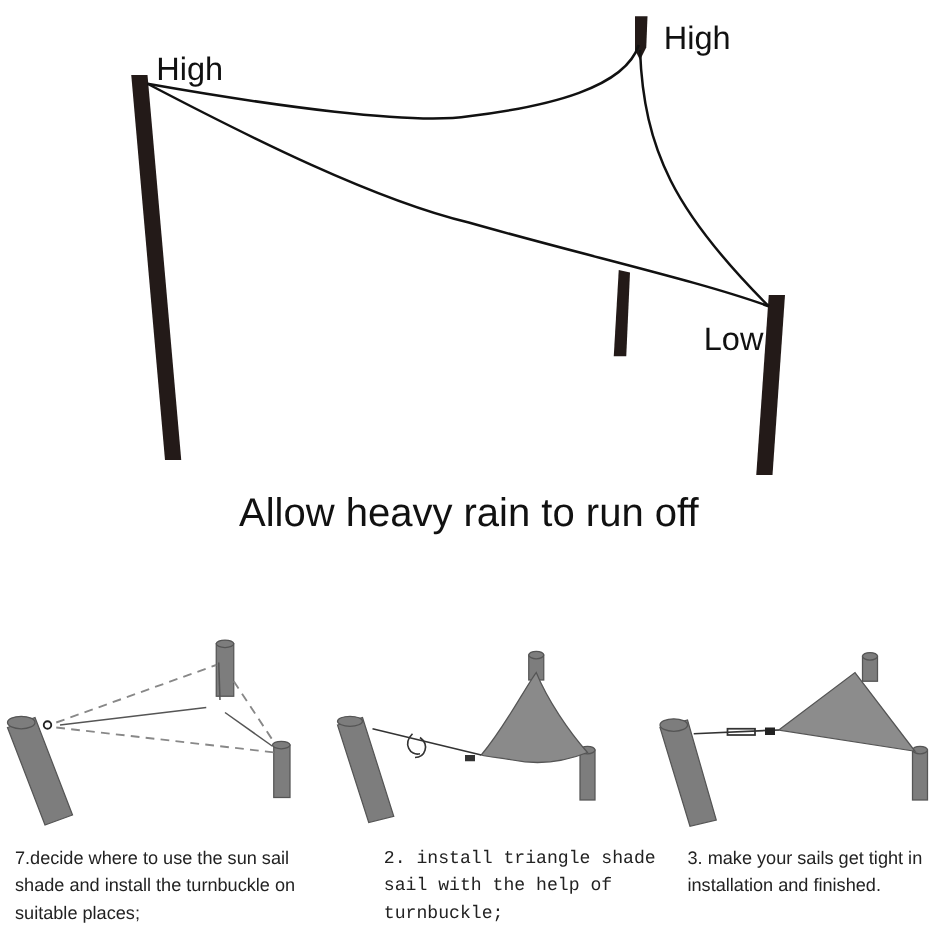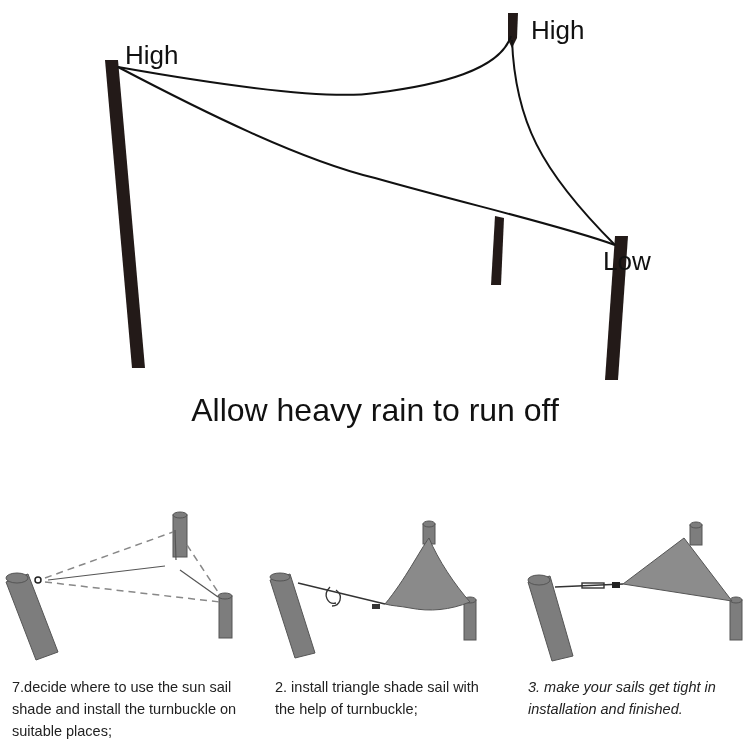--- a/index.html
+++ b/index.html
@@ -20,21 +20,21 @@
   <polygon points="495,216 504,218 501,285 491,285" fill="#231a18"></polygon>
   <polygon points="615,236 628,236 618,380 605,380" fill="#231a18"></polygon>
 
   <path d="M118,67 C220,85 330,100 375,93 C440,85 500,70 511,36" fill="none" stroke="#111" stroke-width="2"></path>
   <path d="M118,67 C200,110 300,160 375,178 C470,205 560,225 615,245" fill="none" stroke="#111" stroke-width="2"></path>
   <path d="M512,40 C515,120 540,170 615,245" fill="none" stroke="#111" stroke-width="2"></path>
 </svg>
 
 <div class="label" style="left:125px;top:40px;">High</div>
 <div class="label" style="left:531px;top:15px;">High</div>
-<div class="label" style="left:563px;top:246px;margin-left:40px;">Low</div>
+<div class="label" style="left:563px;top:256px;">Low</div>
 
 <div class="caption">Allow heavy rain to run off</div>
 
 <svg class="step-svg" style="left:0;" width="260" height="170" viewBox="0 0 260 170">
   <g fill="#7d7d7d" stroke="#555" stroke-width="1">
     <polygon points="6,82 28,74 58,152 36,160"></polygon>
     <ellipse cx="17" cy="78" rx="11" ry="5"></ellipse>
     <rect x="173" y="15" width="14" height="42"></rect>
     <ellipse cx="180" cy="15" rx="7" ry="3"></ellipse>
     <rect x="219" y="96" width="13" height="42"></rect>
@@ -64,31 +64,31 @@
     <ellipse cx="210" cy="100" rx="6" ry="3"></ellipse>
     <path d="M125,104 C145,80 160,50 169,38 C178,60 195,85 210,102 C190,110 170,112 150,108 C140,106 132,106 125,104 Z" fill="#8a8a8a"></path>
   </g>
   <g stroke="#333" stroke-width="1.3" fill="none">
     <line x1="38" y1="83" x2="125" y2="104"></line>
     <path d="M70,87 C62,95 68,105 76,103"></path>
     <path d="M76,90 C84,96 80,106 72,106"></path>
   </g>
   <rect x="112" y="104" width="8" height="5" fill="#333"></rect>
 </svg>
-<div class="step-text" style="left:275px;width:225px;">2. install triangle shade sail with the help of turnbuckle;</div>
+<div class="step-text" style="left:307px;width:225px;font-family:Liberation Mono, monospace;">2. install triangle shade sail with the help of turnbuckle;</div>
 
 <svg class="step-svg" style="left:510px;" width="240" height="170" viewBox="0 0 240 170">
   <g fill="#7d7d7d" stroke="#555" stroke-width="1">
     <polygon points="18,82 40,76 63,156 42,161"></polygon>
     <ellipse cx="29" cy="80" rx="11" ry="5"></ellipse>
     <rect x="180" y="25" width="12" height="20"></rect>
     <ellipse cx="186" cy="25" rx="6" ry="3"></ellipse>
     <rect x="220" y="100" width="12" height="40"></rect>
     <ellipse cx="226" cy="100" rx="6" ry="3"></ellipse>
     <polygon points="113,84 174,38 222,101" fill="#8c8c8c"></polygon>
   </g>
   <g stroke="#333" stroke-width="1.4" fill="none">
     <line x1="45" y1="87" x2="113" y2="84"></line>
     <rect x="72" y="83" width="22" height="5"></rect>
   </g>
   <rect x="102" y="82" width="8" height="6" fill="#222"></rect>
 </svg>
-<div class="step-text" style="left:528px;width:200px;font-style:italic;">3. make your sails get tight in installation and finished.</div>
+<div class="step-text" style="left:550px;width:200px;">3. make your sails get tight in installation and finished.</div>
 
 </body></html>

